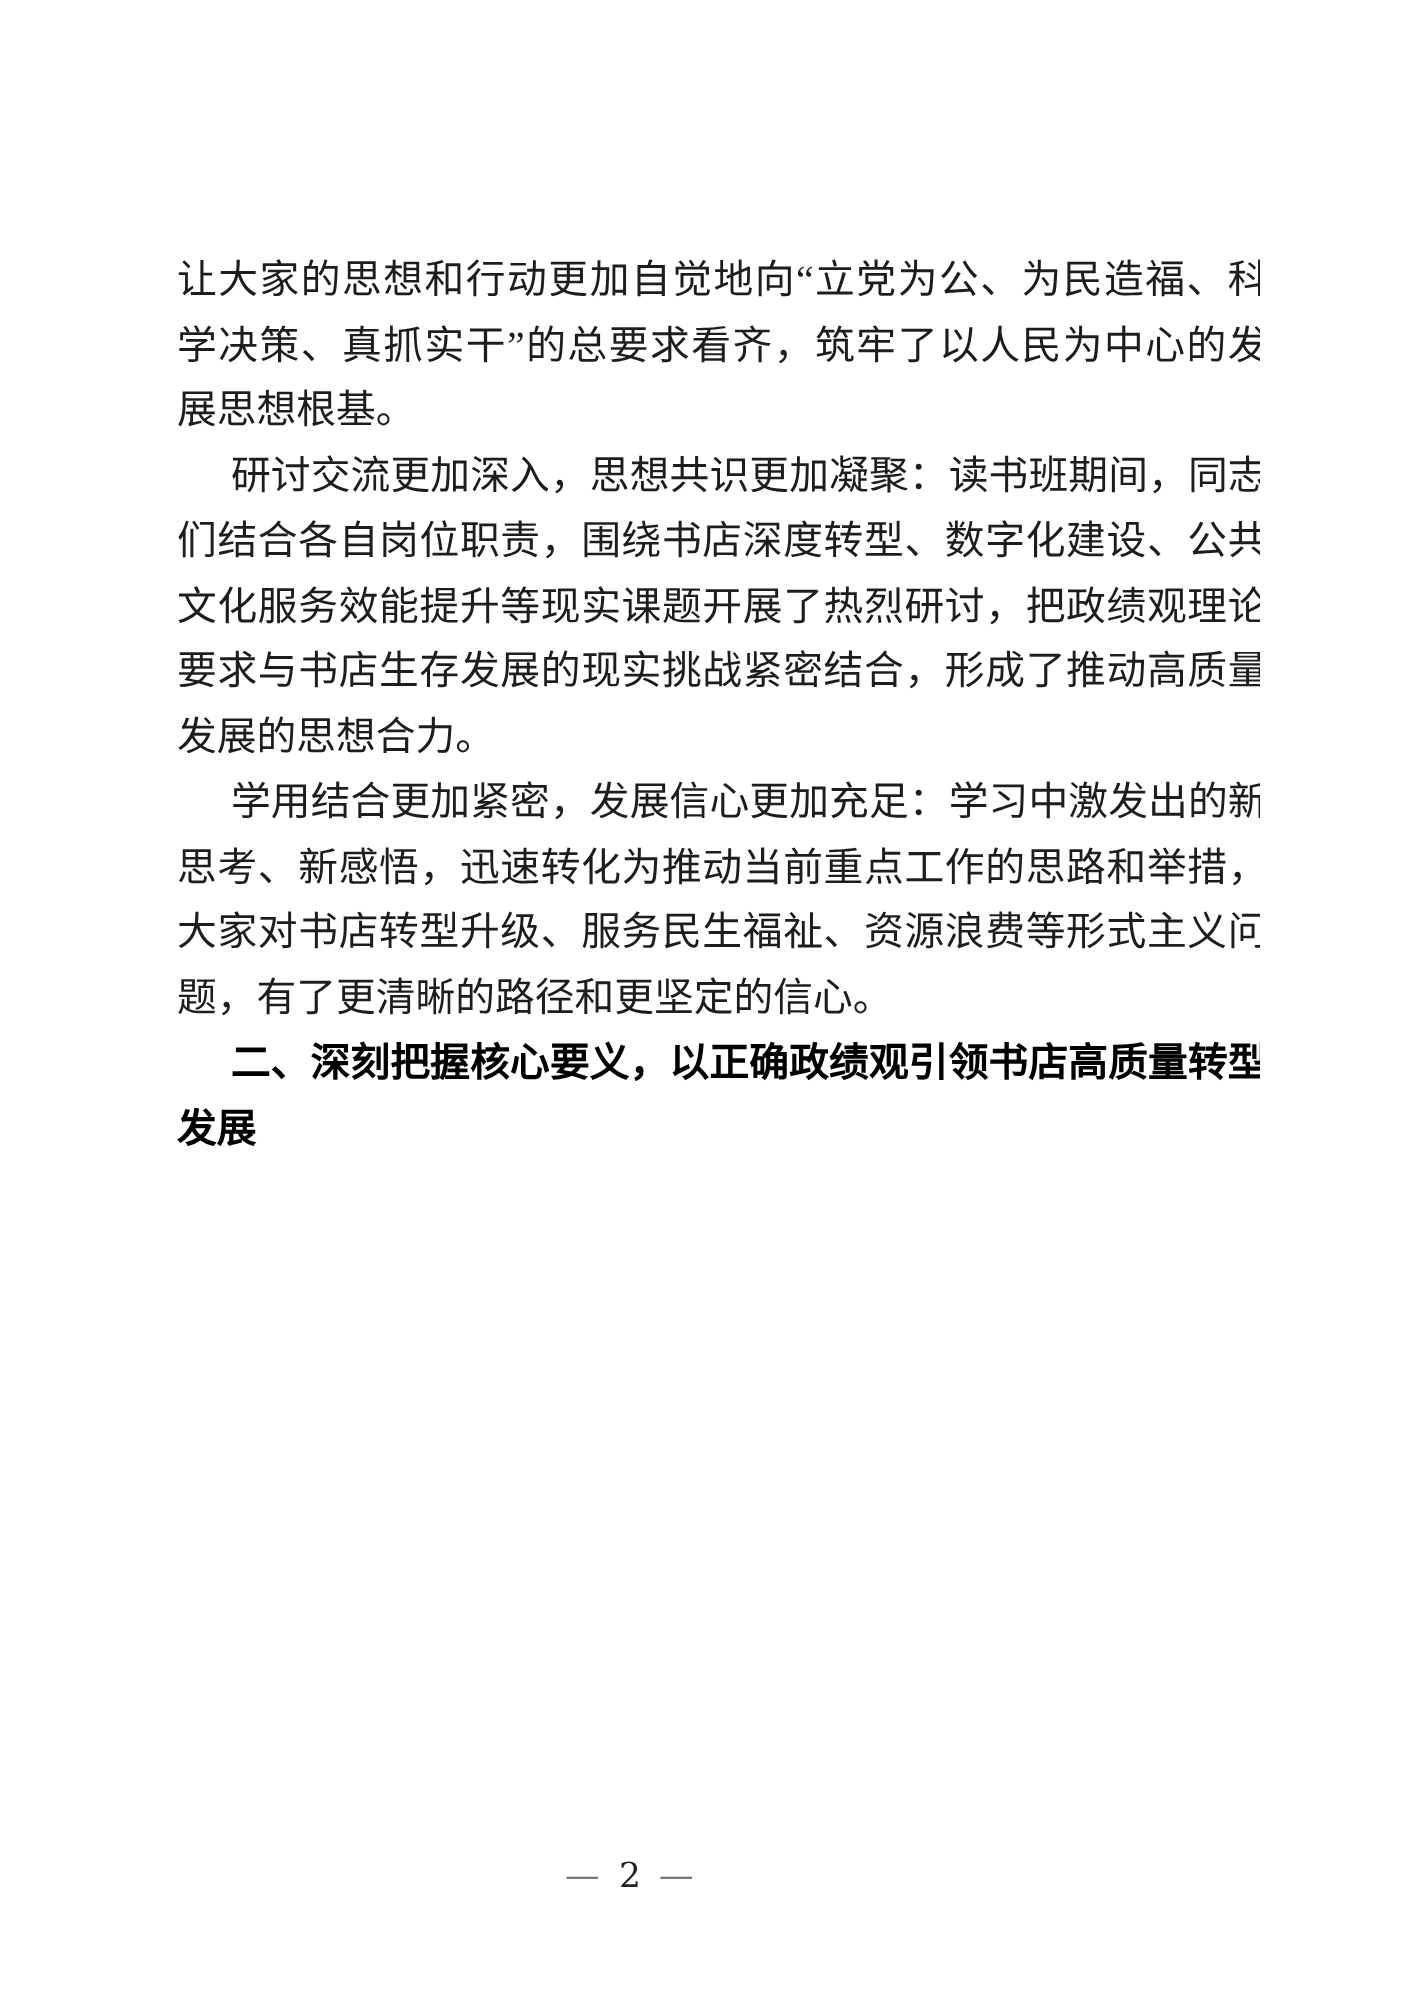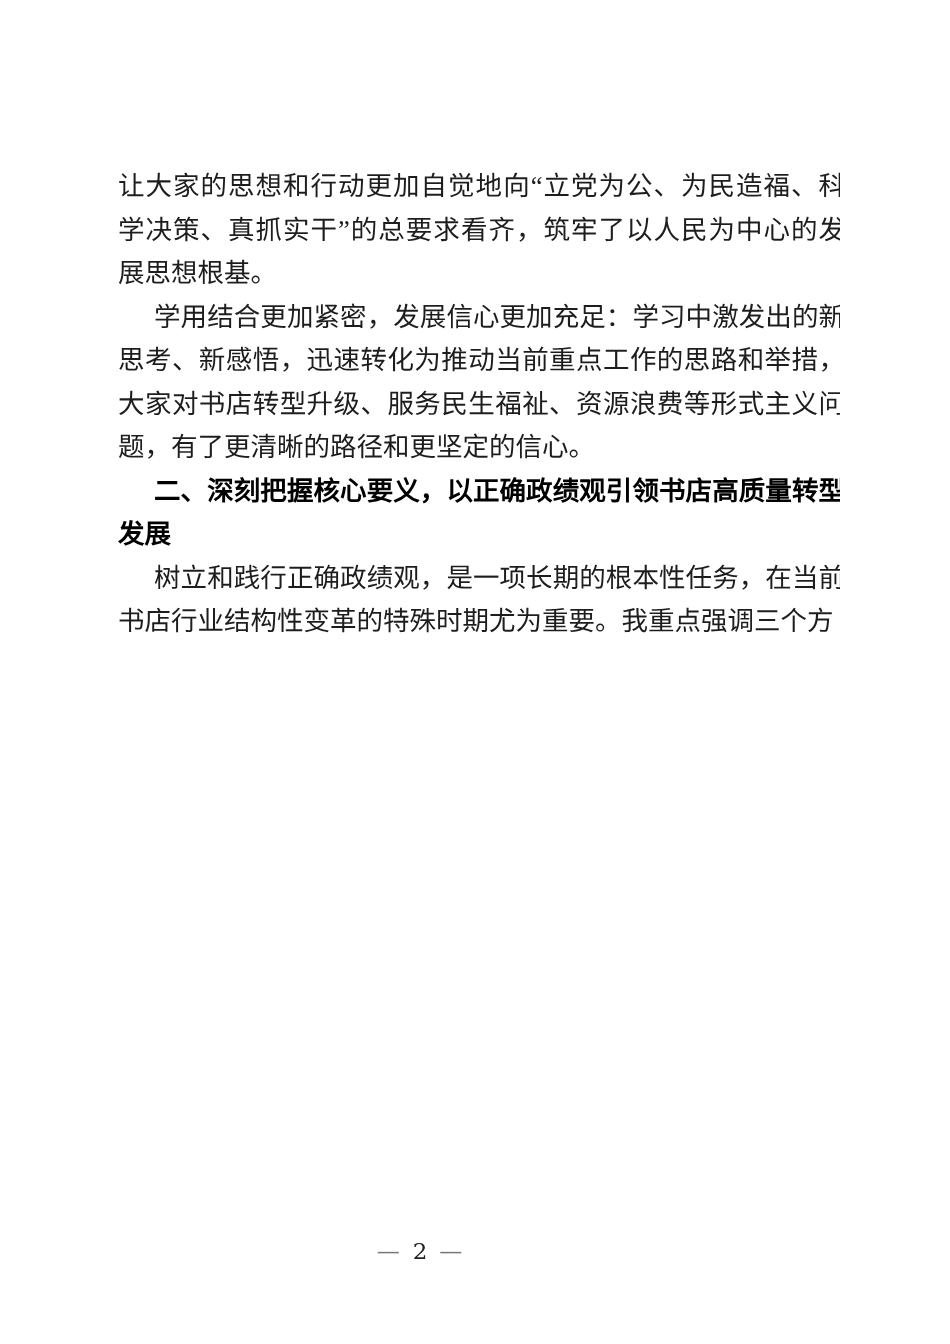--- a/index.html
+++ b/index.html
@@ -69,26 +69,26 @@
   }
 </style>
 </head>
 <body>
 
 <div class="page">
 
   <main class="text-block">
     <p class="para no-indent">让大家的思想和行动更加自觉地向“立党为公、为民造福、科学决策、真抓实干”的总要求看齐，筑牢了以人民为中心的发展思想根基。</p>
 
+    <p class="para">研讨交流更加深入，思想共识更加凝聚：读书班期间，同志们结合各自岗位职责，围绕书店深度转型、数字化建设、公共文化服务效能提升等现实课题开展了热烈研讨，把政绩观理论要求与书店生存发展的现实挑战紧密结合，形成了推动高质量发展的思想合力。</p>
 
 
     <p class="para">学用结合更加紧密，发展信心更加充足：学习中激发出的新思考、新感悟，迅速转化为推动当前重点工作的思路和举措，大家对书店转型升级、服务民生福祉、资源浪费等形式主义问题，有了更清晰的路径和更坚定的信心。</p>
 
     <h2 class="heading">二、深刻把握核心要义，以正确政绩观引领书店高质量转型发展</h2>
 
-    <p class="para">树立和践行正确政绩观，是一项长期的根本性任务，在当前书店行业结构性变革的特殊时期尤为重要。我重点强调三个方</p>
   </main>
 
   <footer class="page-footer">
     <span class="footer-dash">—</span><span class="footer-num">2</span><span class="footer-dash">—</span>
   </footer>
 
 </div>
 
 </body></html>

